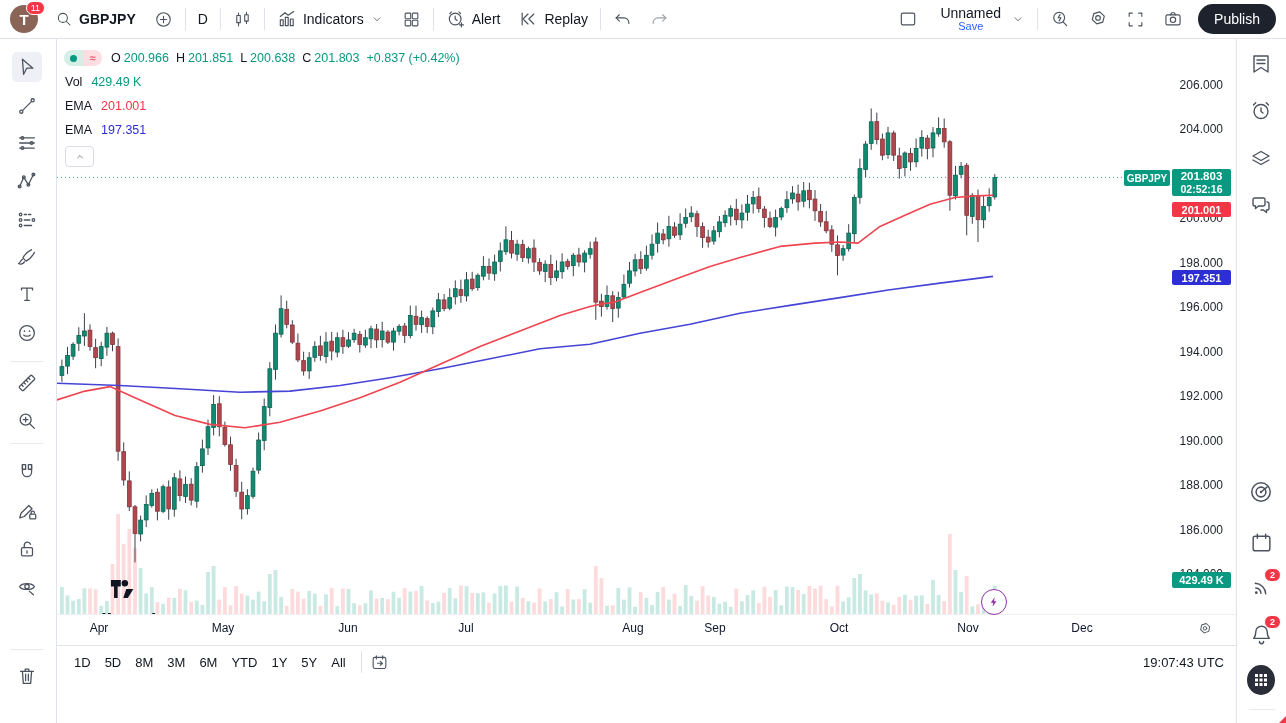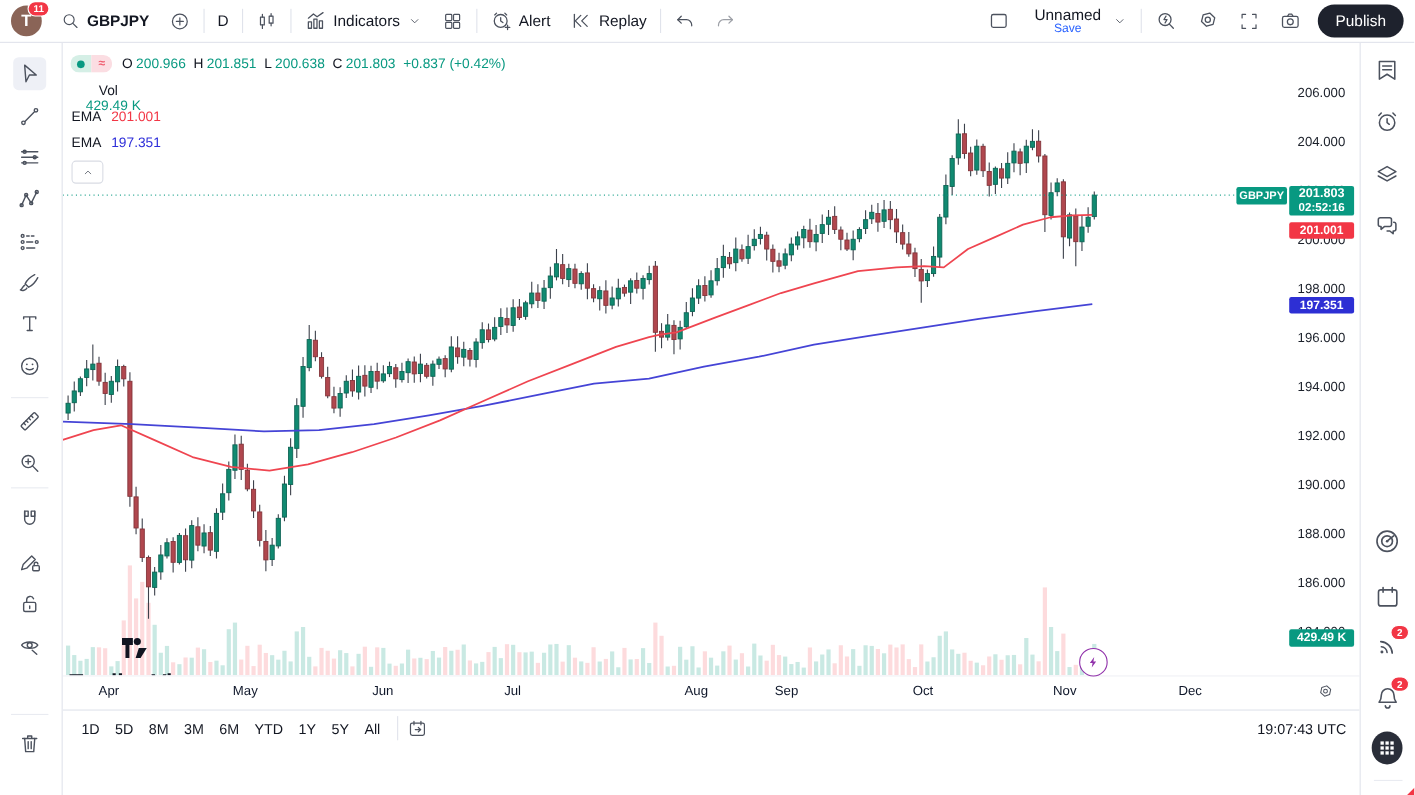--- a/index.html
+++ b/index.html
@@ -8,21 +8,21 @@
   svg.ic{stroke:#4c525e;fill:none;stroke-width:1.4;stroke-linecap:round;stroke-linejoin:round;display:block;}
   
   #topbar{position:absolute;left:0;top:0;width:1286px;height:38px;border-bottom:1px solid #e0e3eb;
           display:flex;align-items:center;background:#fff;z-index:30;}
   .tb-group{display:flex;align-items:center;height:100%;}
   .tb-btn{display:flex;align-items:center;gap:6px;padding:0 9px;height:30px;border-radius:4px;font-size:14px;cursor:pointer;}
   .tb-sep{width:1px;height:22px;background:#e0e3eb;margin:0 3px;}
   #avatar-wrap{position:relative;margin:0 8px 0 10px;}
   #avatar{width:28px;height:28px;border-radius:50%;background:#8a6457;color:#fff;font-weight:bold;
           font-size:15px;display:flex;align-items:center;justify-content:center;}
-  #avatar-badge{position:absolute;top:-4px;right:-7px;background:#f23645;color:#fff;font-size:9px;font-weight:bold;
+  #avatar-badge{position:absolute;top:-4px;right:-7px;background:#f23645;color:#fff;font-size:9px;font-weight:normal;
           border-radius:8px;padding:1px 4px;border:1.5px solid #fff;}
   .bold{font-weight:bold;}
   #unnamed-box{display:flex;flex-direction:column;align-items:center;line-height:1.05;padding:0 4px;}
   #unnamed-box .nm{font-size:14px;}
   #unnamed-box .sv{font-size:11px;color:#2962ff;}
   #publish-btn{background:#1e222d;color:#fff;border-radius:18px;padding:7px 16px;font-size:14px;margin:0 10px 0 6px;cursor:pointer;}
   
   #left-toolbar{position:absolute;left:0;top:39px;width:56px;bottom:0;border-right:1px solid #e0e3eb;background:#fff;z-index:20;}
   .lt-ic{position:absolute;left:12px;width:30px;height:30px;display:flex;align-items:center;justify-content:center;border-radius:5px;cursor:pointer;}
   .lt-ic.sel{background:#eef0f6;}
@@ -942,21 +942,21 @@
     <span class="grp">
         <span class="lab">L</span>
         <span class="green">200.638</span>
       </span>
     <span class="grp">
         <span class="lab">C</span>
         <span class="green">201.803</span>
       </span>
     <span class="green">+0.837 (+0.42%)</span>
   </div>
-  <div class="lg-row" style="left:78px;top:75px;flex-direction:column;">
+  <div class="lg-row" style="left:65px;top:75px;">
     <span class="lab" style="margin-right:9px;">Vol</span>
     <span class="green">429.49 K</span>
   </div>
   <div class="lg-row" style="left:65px;top:99px;">
     <span class="lab" style="margin-right:9px;">EMA</span>
     <span class="red">201.001</span>
   </div>
   <div class="lg-row" style="left:65px;top:123px;">
     <span class="lab" style="margin-right:9px;">EMA</span>
     <span class="blue">197.351</span>

